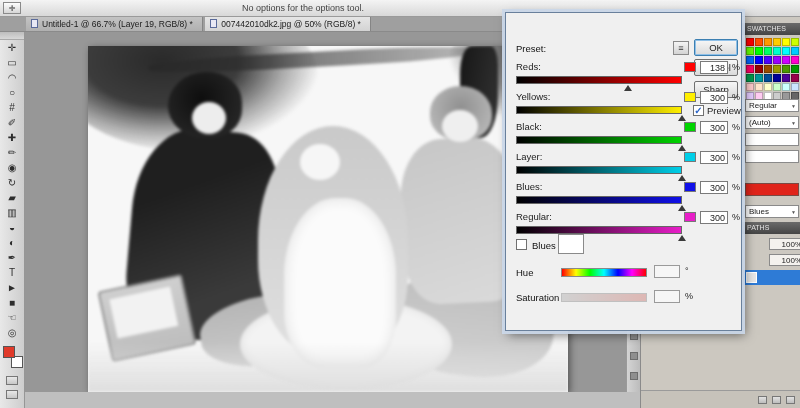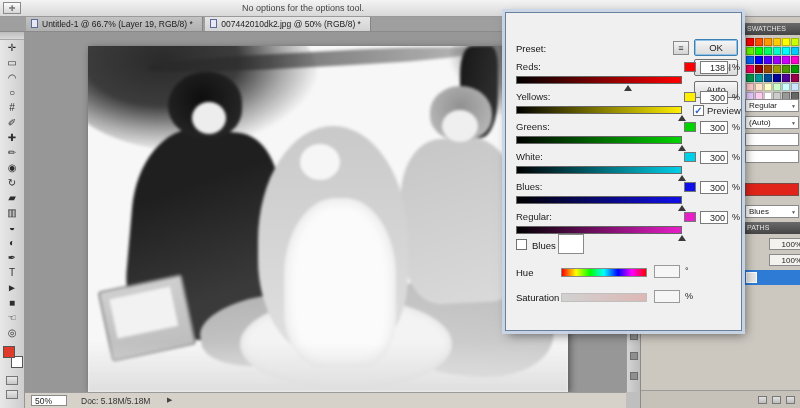--- a/index.html
+++ b/index.html
@@ -325,34 +325,29 @@
     <div class="rp-selected" id="rp-selected" style="background: rgb(46, 123, 214);">
         <div class="rp-thumb"></div>
       </div>
     <div class="rp-bottom">
       <div class="rp-bico" style="right:34px;"></div>
       <div class="rp-bico" style="right:20px;"></div>
       <div class="rp-bico" style="right:6px;"></div>
     </div>
   </div>
 
-  <div class="status-bar">
-    <div class="zoom-box">50%</div>
-    <span class="doc-info">Doc: 5.18M/5.18M</span>
-    <span class="status-arrow">▶</span>
-  </div>
 
   <div class="dialog">
     <div class="dlg-body">
       <span class="lbl preset-lbl">Preset:</span>
       <div class="preset-menu-btn">≡</div>
 
       <div class="dlg-btn ok">OK</div>
       <div class="dlg-btn cancel">Cancel</div>
-      <div class="dlg-btn auto">Auto</div>
+      <div class="dlg-btn auto">Sharp</div>
       <div class="preview-row">
         <span class="chk"><span class="tick">✓</span></span><span class="chk-lbl">Preview</span>
       </div>
 
       <div class="ch" style="top:30px;">
         <span class="ch-label">Reds:</span>
         <div class="ch-swatch" style="background: rgb(255, 0, 0);"></div>
         <div class="ch-value">138</div>
         <span class="ch-unit">%</span>
         <div class="ch-track" style="background: linear-gradient(to right, rgb(0, 0, 0), rgb(255, 0, 0));"></div>
@@ -360,29 +355,29 @@
       </div>
       <div class="ch" style="top:60px;">
         <span class="ch-label">Yellows:</span>
         <div class="ch-swatch" style="background: rgb(255, 239, 0);"></div>
         <div class="ch-value">300</div>
         <span class="ch-unit">%</span>
         <div class="ch-track" style="background: linear-gradient(to right, rgb(0, 0, 0), rgb(255, 239, 0));"></div>
         <div class="ch-thumb" style="left: 172px;"></div>
       </div>
       <div class="ch" style="top:90px;">
-        <span class="ch-label">Greens:</span>
+        <span class="ch-label">Black:</span>
         <div class="ch-swatch" style="background: rgb(0, 212, 0);"></div>
         <div class="ch-value">300</div>
         <span class="ch-unit">%</span>
         <div class="ch-track" style="background: linear-gradient(to right, rgb(0, 0, 0), rgb(0, 212, 0));"></div>
         <div class="ch-thumb" style="left: 172px;"></div>
       </div>
       <div class="ch" style="top:120px;">
-        <span class="ch-label">White:</span>
+        <span class="ch-label">Layer:</span>
         <div class="ch-swatch" style="background: rgb(0, 207, 232);"></div>
         <div class="ch-value">300</div>
         <span class="ch-unit">%</span>
         <div class="ch-track" style="background: linear-gradient(to right, rgb(0, 0, 0), rgb(0, 207, 232));"></div>
         <div class="ch-thumb" style="left: 172px;"></div>
       </div>
       <div class="ch" style="top:150px;">
         <span class="ch-label">Blues:</span>
         <div class="ch-swatch" style="background: rgb(16, 16, 232);"></div>
         <div class="ch-value">300</div>

